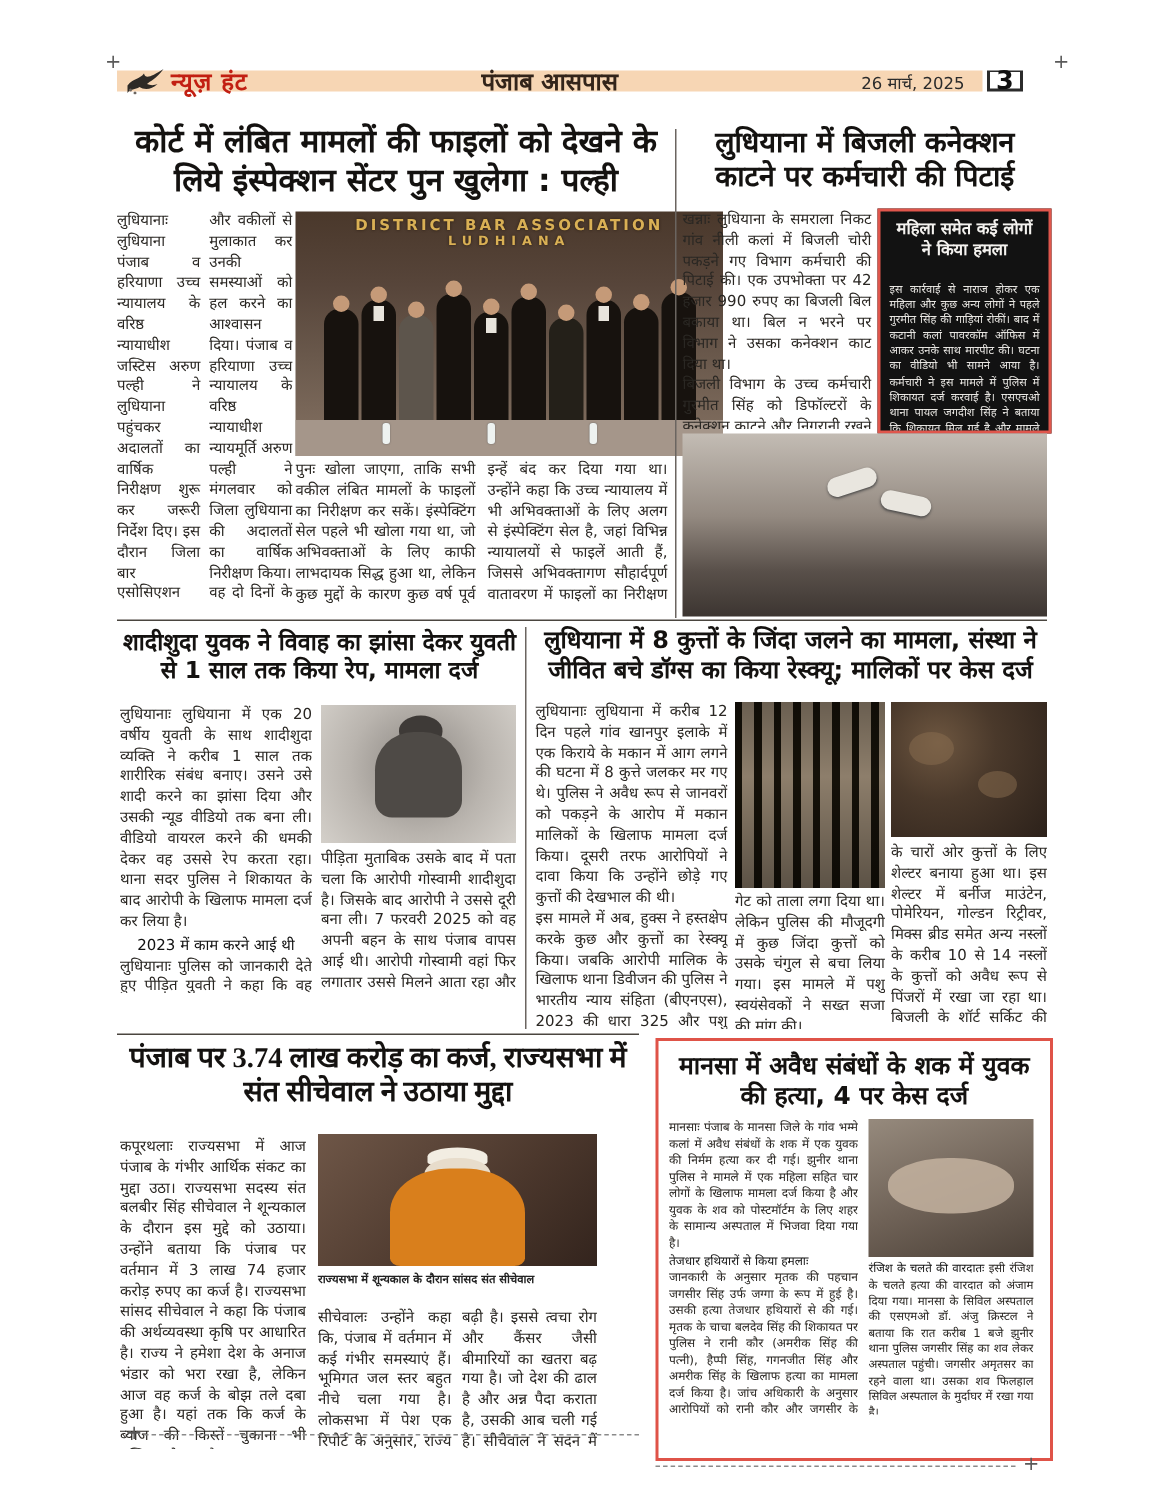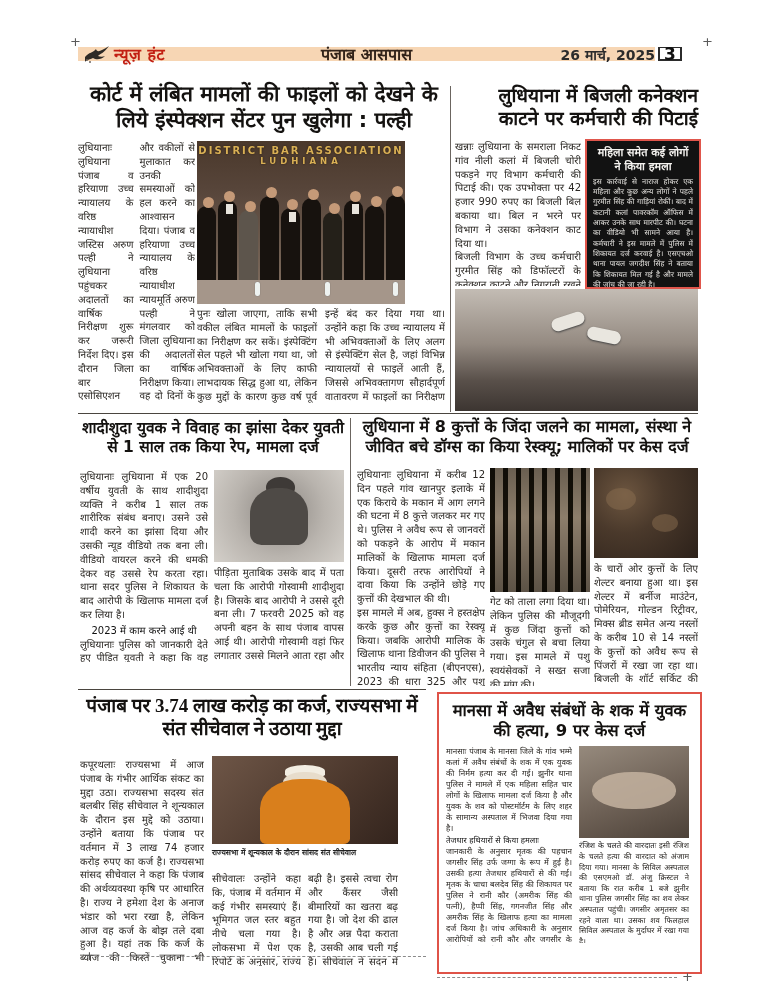--- a/index.html
+++ b/index.html
@@ -5,21 +5,21 @@
   html,body{margin:0;padding:0;background:#ffffff;}
   .page{position:relative;width:768px;height:994px;background:#fff;overflow:hidden;
         font-family:"DejaVu Sans","Liberation Sans",sans-serif;color:#1d1b19;}
   .plus{position:absolute;color:#5a5a5a;font-size:13px;font-weight:400;}
   
   .masthead{position:absolute;left:78px;top:47px;width:604px;height:14px;display:flex;align-items:stretch;}
   .band{flex:1;background:#f7d6b4;display:flex;align-items:center;position:relative;}
   .brandwrap{display:flex;align-items:center;gap:4px;padding-left:6px;}
   .brand{font-size:16px;font-weight:bold;color:#c21f12;letter-spacing:.5px;}
   .edition{position:absolute;left:0;right:0;text-align:center;font-size:16px;font-weight:bold;color:#33241a;}
-  .mdate{position:absolute;right:0;font-size:14px;font-weight:bold;color:#2b2b2b;}
+  .mdate{position:absolute;right:12px;font-size:11px;font-weight:normal;color:#2b2b2b;}
   .pagebox{width:20px;margin-left:3px;background:#fff;border:2px solid #2b2b2b;border-top:1px solid #2b2b2b;
            display:flex;align-items:center;justify-content:center;font-size:17px;font-weight:bold;color:#111;}
   
   .vrule{position:absolute;width:1px;background:#6b6560;}
   .hrule{position:absolute;height:1px;background:#4a453f;}
   .dash{position:absolute;border-top:1px dashed #8a8a8a;height:0;}
   
   .hl{position:absolute;font-weight:bold;color:#141210;text-align:center;line-height:1.22;}
   
   .bt{font-size:10px;line-height:1.38;text-align:justify;color:#2a2723;overflow:hidden;}
@@ -48,21 +48,21 @@
   .burnphoto{background:radial-gradient(circle at 30% 30%,#6d5640 0%,#4a392b 40%,#2c211a 100%);}
   .burnspot{position:absolute;border-radius:50%;background:#8a6d4f;opacity:.5;}
   .saintphoto{background:linear-gradient(135deg,#6e5647 0%,#4b372c 60%,#33241d 100%);}
   .robe{position:absolute;left:26%;top:26%;width:48%;height:74%;background:#d97f1c;border-radius:45% 45% 8% 8%;}
   .beard{position:absolute;left:38%;top:18%;width:24%;height:26%;background:#e7dccb;border-radius:46%;}
   .turban{position:absolute;left:39%;top:10%;width:22%;height:14%;background:#f2ede2;border-radius:50% 50% 20% 20%;}
   .bodyphoto{background:linear-gradient(160deg,#968a7d 0%,#6e6156 55%,#4c4138 100%);}
   .bodyblob{position:absolute;left:12%;top:28%;width:76%;height:40%;background:#c4b3a0;border-radius:48%;opacity:.85;}
   
   .blackbox{position:absolute;background:#121212;border:2px solid #e0564c;color:#f4f2ef;padding:5px 6px;overflow:hidden;}
-  .blackbox .ttl{font-size:11px;font-weight:bold;text-align:center;line-height:1.25;margin-bottom:3px;}
+  .blackbox .ttl{font-size:11px;font-weight:bold;text-align:center;line-height:1.25;margin-bottom:14px;}
   .blackbox .bd{font-size:7.4px;line-height:1.4;text-align:justify;color:#e8e6e2;}
   .redbox{position:absolute;background:#fff;border:2.5px solid #df5348;overflow:hidden;padding:5px 7px;}
   .capt{font-size:7.6px;font-weight:bold;line-height:1.3;color:#222;text-align:left;}
 </style>
 </head>
 <body>
 
 <div class="page">
 
   <span class="plus" style="left:70px;top:34px;">+</span>
@@ -83,21 +83,21 @@
     </div>
     <div class="pagebox">3</div>
   </div>
 
   <div class="hl" style="left:80px;top:82px;width:368px;font-size:21px;">कोर्ट में लंबित मामलों की फाइलों को देखने के लिये इंस्पेक्शन सेंटर पुन  खुलेगा : पल्ही</div>
 
   <div class="abs bt cols2 flow" style="left:78px;top:141px;width:117px;height:270px;">लुधियानाः लुधियाना पंजाब व हरियाणा उच्च न्यायालय के वरिष्ठ न्यायाधीश जस्टिस अरुण पल्ही ने लुधियाना पहुंचकर अदालतों का वार्षिक निरीक्षण शुरू कर जरूरी निर्देश दिए। इस दौरान जिला बार एसोसिएशन और वकीलों से मुलाकात कर उनकी समस्याओं को हल करने का आश्वासन दिया। पंजाब व हरियाणा उच्च न्यायालय के वरिष्ठ न्यायाधीश न्यायमूर्ति अरुण पल्ही ने मंगलवार को जिला लुधियाना की अदालतों का वार्षिक निरीक्षण किया।
 वह दो दिनों के दौरे पर 25 और 26 मार्च जिला लुधियाना की अदालतों का निरीक्षण करेंगे। इससे पहले उनका जिला कोर्ट परिसर में पहुंचने पर जिला बार एसोसिएशन ने स्वागत किया। जस्टिस अरुण पल्ही ने अदालतों में जाकर अदालती कार्रवाई को देखा।
 उन्होंने जिला बार संघ के बार में भी जाकर वकीलों से मुलाकात की व वकीलों को संबोधित करते हुए न्याय दिलाने प्रणाली के समर्पित व मुख्य संचालन के लिए, अपना सहयोग देने का आश्वासन दिया। उन्होंने वकीलों की लंबित मामलों की फाइलों को देखने के लिए इंस्पेक्शन सेंटर</div>
 
-  <div class="ph barphoto" style="left:197px;top:141px;width:208px;height:163px;">
+  <div class="ph barphoto" style="left:197px;top:141px;width:285px;height:163px;">
     <div class="barbanner" style="font-size:10px;">DISTRICT BAR ASSOCIATION</div>
     <div class="barbanner" style="font-size:8.5px;letter-spacing:4px;padding-top:0;">LUDHIANA</div>
     <div class="people">
       <div class="fig" style="height:74px;"></div>
       <div class="fig w" style="height:80px;"></div>
       <div class="fig" style="height:70px;background:#5d554c;"></div>
       <div class="fig" style="height:84px;"></div>
       <div class="fig w" style="height:72px;"></div>
       <div class="fig" style="height:82px;"></div>
       <div class="fig" style="height:68px;background:#242019;"></div>
@@ -109,21 +109,21 @@
       <span class="bottle" style="left:58px;"></span>
       <span class="bottle" style="left:128px;"></span>
       <span class="bottle" style="left:196px;"></span>
     </div>
   </div>
 
   <div class="abs bt cols2 flow" style="left:197px;top:307px;width:248px;height:104px;column-gap:8px;">पुनः खोला जाएगा, ताकि सभी वकील लंबित मामलों के फाइलों का निरीक्षण कर सकें। इंस्पेक्टिंग सेल पहले भी खोला गया था, जो अभिवक्ताओं के लिए काफी लाभदायक सिद्ध हुआ था, लेकिन कुछ मुद्दों के कारण कुछ वर्ष पूर्व इन्हें बंद कर दिया गया था। उन्होंने कहा कि उच्च न्यायालय में भी अभिवक्ताओं के लिए अलग से इंस्पेक्टिंग सेल है, जहां विभिन्न न्यायालयों से फाइलें आती हैं, जिससे अभिवक्तागण सौहार्दपूर्ण वातावरण में फाइलों का निरीक्षण कर सकते हैं। उन्होंने कहा कि यदि न्यायालय की फाइलों का समुचित निरीक्षण किया जाए, तो अभिवक्ता आधी लड़ाई तो बहस शुरू करने से पहले ही जीत लेते हैं। उन्होंने आश्वासन दिया कि वकीलों को लॉयर्स चैंबर कॉम्प्लेक्स पार्ट-1 की पहली मंजिल पर खाली जगह का उपयोग करने की अनुमति दी जाएगी, जहां पहले एक कैंटीन चल रही थी, लेकिन वर्षों पहले बंद हो गई थी। उन्होंने बताया कि हाईकोर्ट की बिल्डिंग कमेटी ने पहली मंजिल पर खाली जगह का उपयोग करने को मंजूरी देते हुए प्रस्ताव पारित किया है।</div>
 
   <div class="vrule" style="left:450px;top:86px;height:326px;"></div>
 
-  <div class="hl" style="left:455px;top:84px;width:243px;font-size:19px;text-align:right;">लुधियाना में बिजली कनेक्शन काटने पर कर्मचारी की पिटाई</div>
+  <div class="hl" style="left:455px;top:84px;width:243px;font-size:19px;">लुधियाना में बिजली कनेक्शन काटने पर कर्मचारी की पिटाई</div>
 
   <div class="abs bt flow" style="left:455px;top:140px;width:126px;height:146px;">खन्नाः लुधियाना के समराला निकट गांव नीली कलां में बिजली चोरी पकड़ने गए विभाग कर्मचारी की पिटाई की। एक उपभोक्ता पर 42 हजार 990 रुपए का बिजली बिल बकाया था। बिल न भरने पर विभाग ने उसका कनेक्शन काट दिया था।
 बिजली विभाग के उच्च कर्मचारी गुरमीत सिंह को डिफॉल्टरों के कनेक्शन काटने और निगरानी रखने की जिम्मेदारी दी गई थी। जब वे दोबारा चेकिंग के लिए गांव गए तो पाया कि उपभोक्ता ने दूसरे मीटर से अवैध रूप से तार जोड़ लिया था। गुरमीत सिंह ने अवैध कनेक्शन की तार काट दी।</div>
 
   <div class="blackbox" style="left:585px;top:139px;width:100px;height:136px;">
     <div class="ttl">महिला समेत कई लोगों ने किया हमला</div>
     <div class="bd">इस कार्रवाई से नाराज होकर एक महिला और कुछ अन्य लोगों ने पहले गुरमीत सिंह की गाड़ियां रोकीं। बाद में कटानी कलां पावरकॉम ऑफिस में आकर उनके साथ मारपीट की। घटना का वीडियो भी सामने आया है। कर्मचारी ने इस मामले में पुलिस में शिकायत दर्ज करवाई है। एसएचओ थाना पायल जगदीश सिंह ने बताया कि शिकायत मिल गई है और मामले की जांच की जा रही है।</div>
   </div>
 
   <div class="ph powerphoto" style="left:455px;top:289px;width:243px;height:122px;">
@@ -182,21 +182,21 @@
   <div class="ph saintphoto" style="left:212px;top:756px;width:186px;height:88px;">
     <div class="turban"></div>
     <div class="beard"></div>
     <div class="robe"></div>
   </div>
   <div class="abs capt" style="left:212px;top:848px;width:186px;">राज्यसभा में शून्यकाल के दौरान सांसद संत सीचेवाल</div>
   <div class="abs bt flow" style="left:212px;top:872px;width:89px;height:94px;">सीचेवालः उन्होंने कहा कि, पंजाब में वर्तमान में कई गंभीर समस्याएं हैं। भूमिगत जल स्तर बहुत नीचे चला गया है। लोकसभा में पेश एक रिपोर्ट के अनुसार, राज्य के 20 जिलों में नाइट्रेट की मात्रा बढ़ी है। यह फसलों के लिए हानिकारक है। साथ ही 12 जिलों में आर्सेनिक की मात्रा</div>
   <div class="abs bt flow" style="left:308px;top:872px;width:90px;height:94px;">बढ़ी है। इससे त्वचा रोग और कैंसर जैसी बीमारियों का खतरा बढ़ गया है। जो देश की ढाल है और अन्न पैदा कराता है, उसकी आब चली गई है। सीचेवाल ने सदन में कहा कि स्वतंत्रता के बाद हर क्षेत्र में बड़ी कंपनियों को छूट मिली, लेकिन किसान-मजदूरों की स्थिति लगातार खराब होती गई। संत सीचेवाल ने सदन में मांग की कि पंजाब समेत देश के किसानों और मजदूरों की मदद की जाए।</div>
 
   <div class="redbox" style="left:437px;top:692px;width:247px;height:268px;">
-    <div class="hl" style="position:static;font-size:16.5px;margin:2px 4px 5px 4px;">मानसा में अवैध संबंधों के शक में युवक की हत्या, 9 पर केस दर्ज</div>
+    <div class="hl" style="position:static;font-size:16.5px;margin:2px 4px 5px 4px;">मानसा में अवैध संबंधों के शक में युवक की हत्या, 4 पर केस दर्ज</div>
     <div style="display:flex;gap:7px;">
       <div class="bt" style="width:126px;height:200px;font-size:8px;">
         <div class="flow">मानसाः पंजाब के मानसा जिले के गांव भम्मे कलां में अवैध संबंधों के शक में एक युवक की निर्मम हत्या कर दी गई। झुनीर थाना पुलिस ने मामले में एक महिला सहित चार लोगों के खिलाफ मामला दर्ज किया है और युवक के शव को पोस्टमॉर्टम के लिए शहर के सामान्य अस्पताल में भिजवा दिया गया है।</div>
         <div class="sub">तेजधार हथियारों से किया हमलाः</div>
         <div class="flow">जानकारी के अनुसार मृतक की पहचान जगसीर सिंह उर्फ जग्गा के रूप में हुई है। उसकी हत्या तेजधार हथियारों से की गई। मृतक के चाचा बलदेव सिंह की शिकायत पर पुलिस ने रानी कौर (अमरीक सिंह की पत्नी), हैप्पी सिंह, गगनजीत सिंह और अमरीक सिंह के खिलाफ हत्या का मामला दर्ज किया है। जांच अधिकारी के अनुसार आरोपियों को रानी कौर और जगसीर के बीच अवैध संबंधों का शक था।</div>
       </div>
       <div style="width:110px;">
         <div class="ph bodyphoto" style="position:relative;width:110px;height:92px;">
           <div class="bodyblob"></div>
         </div>

